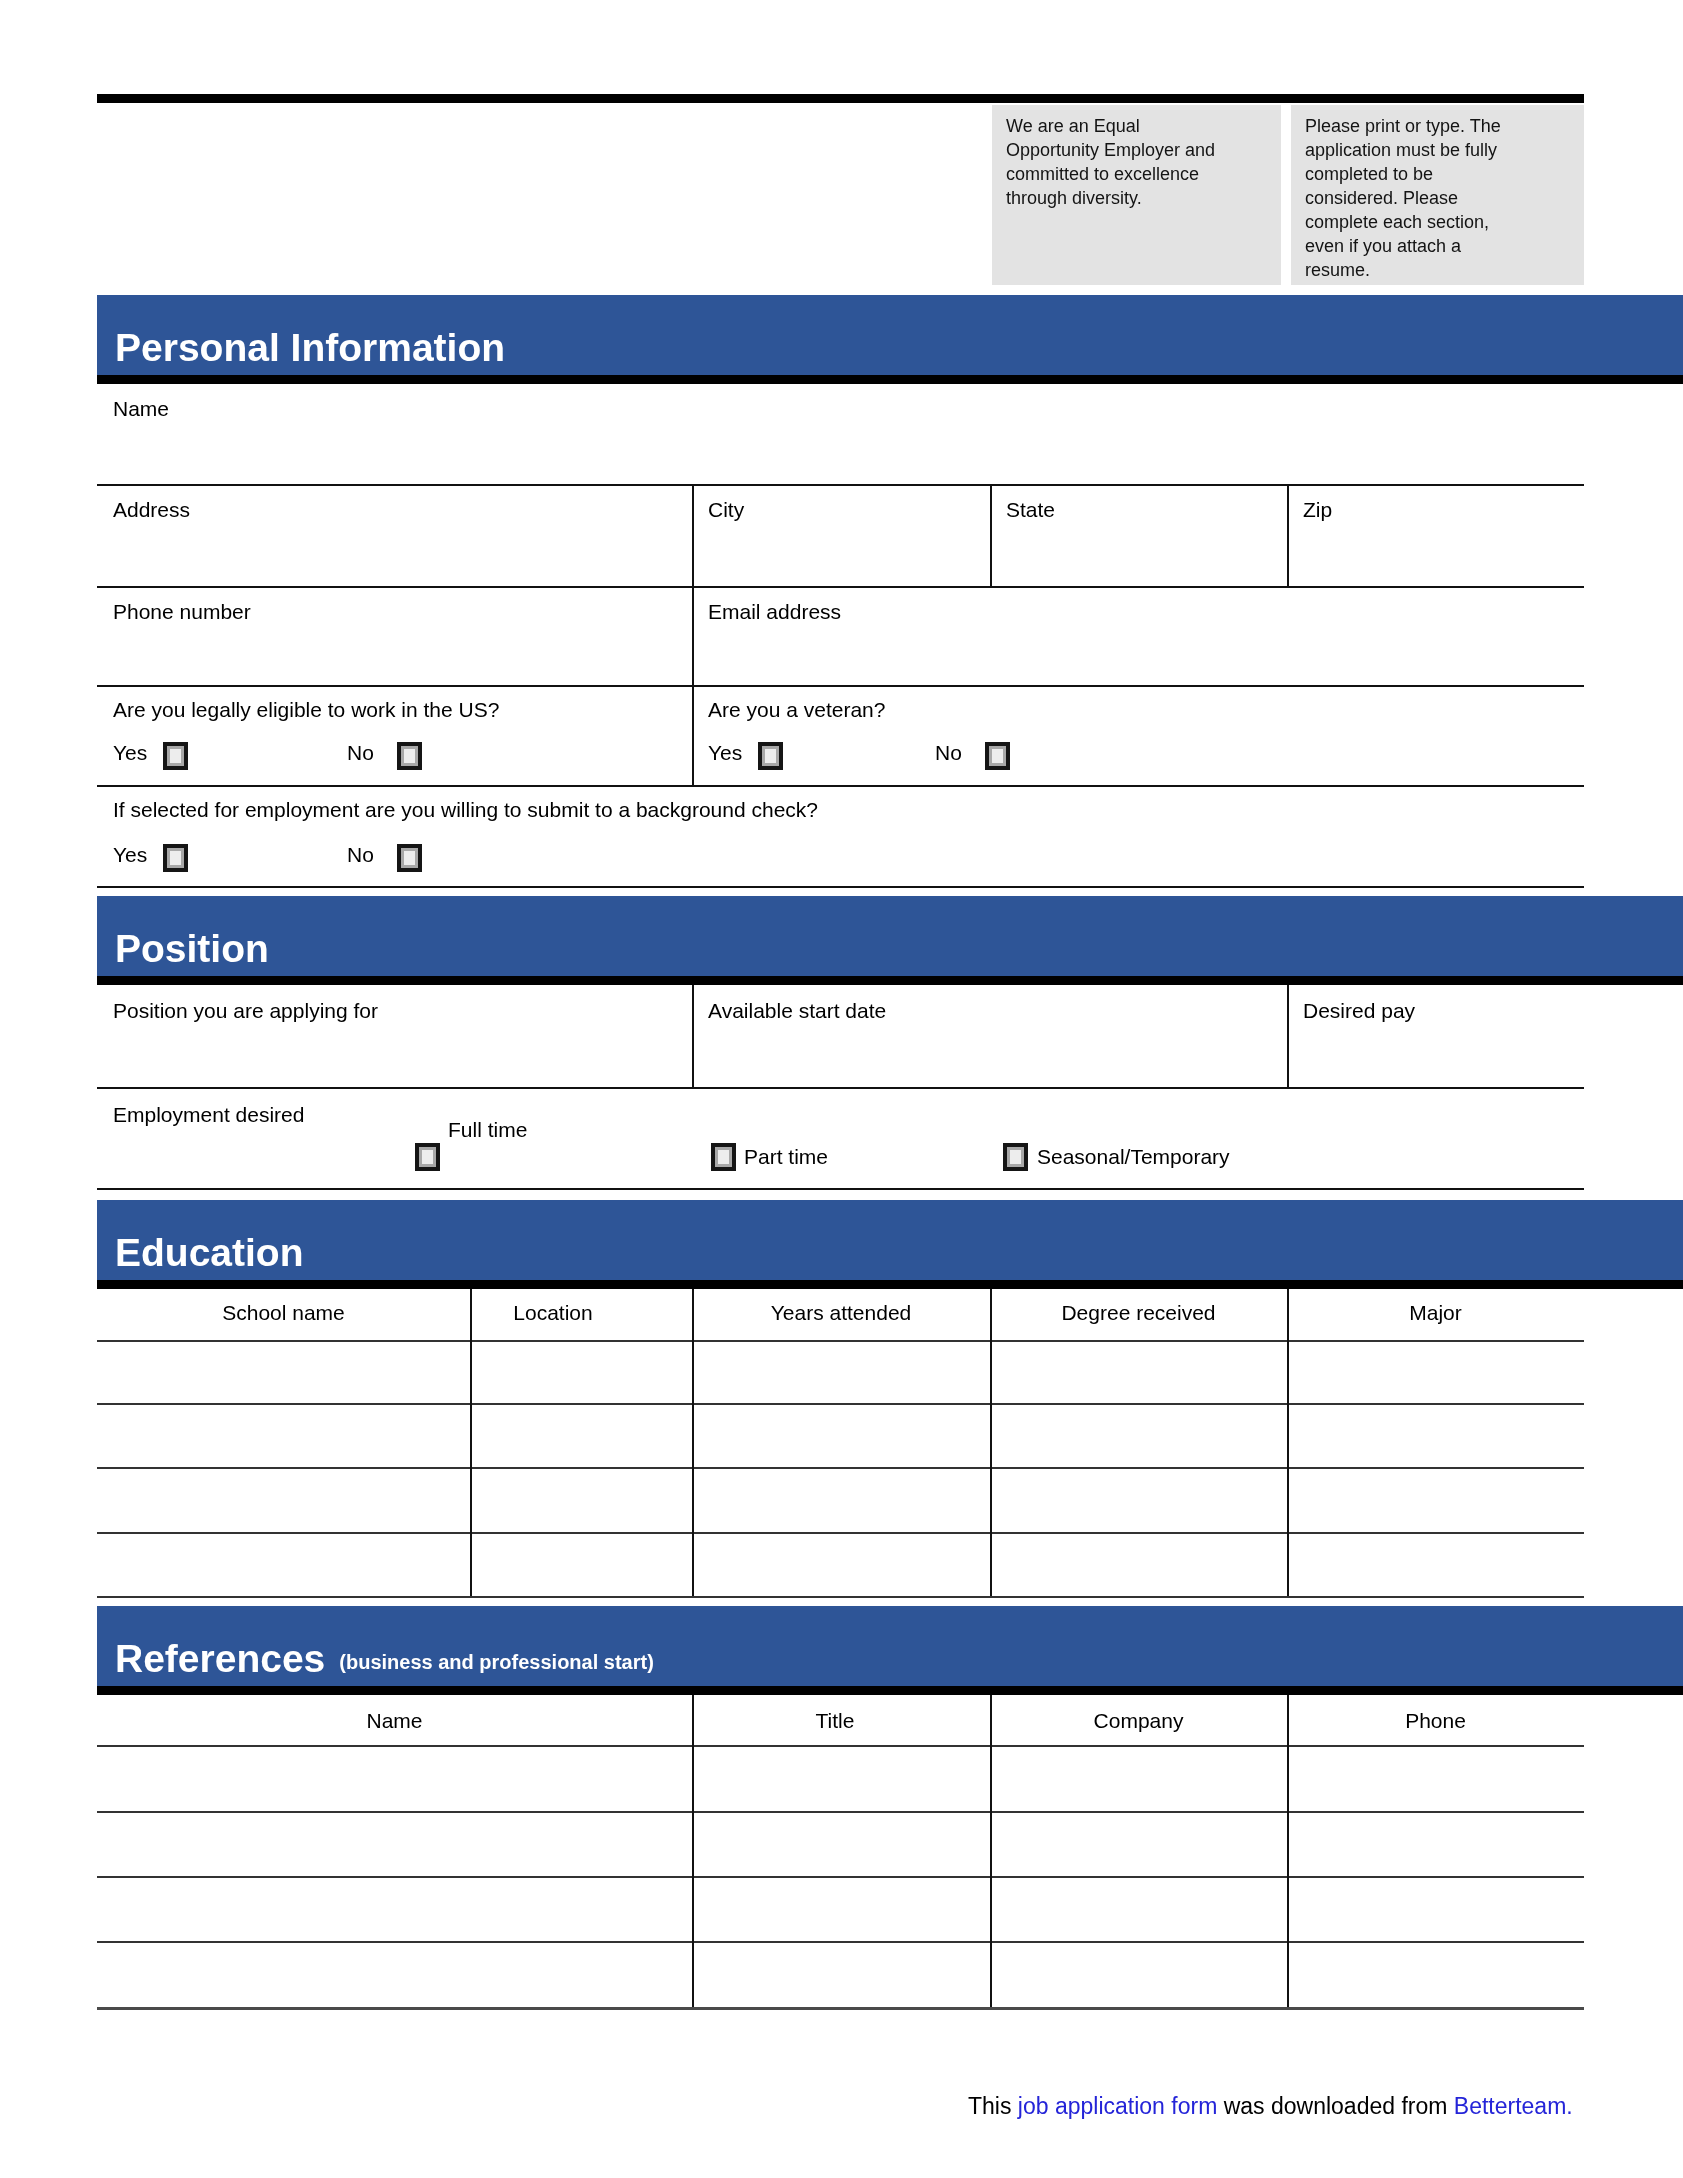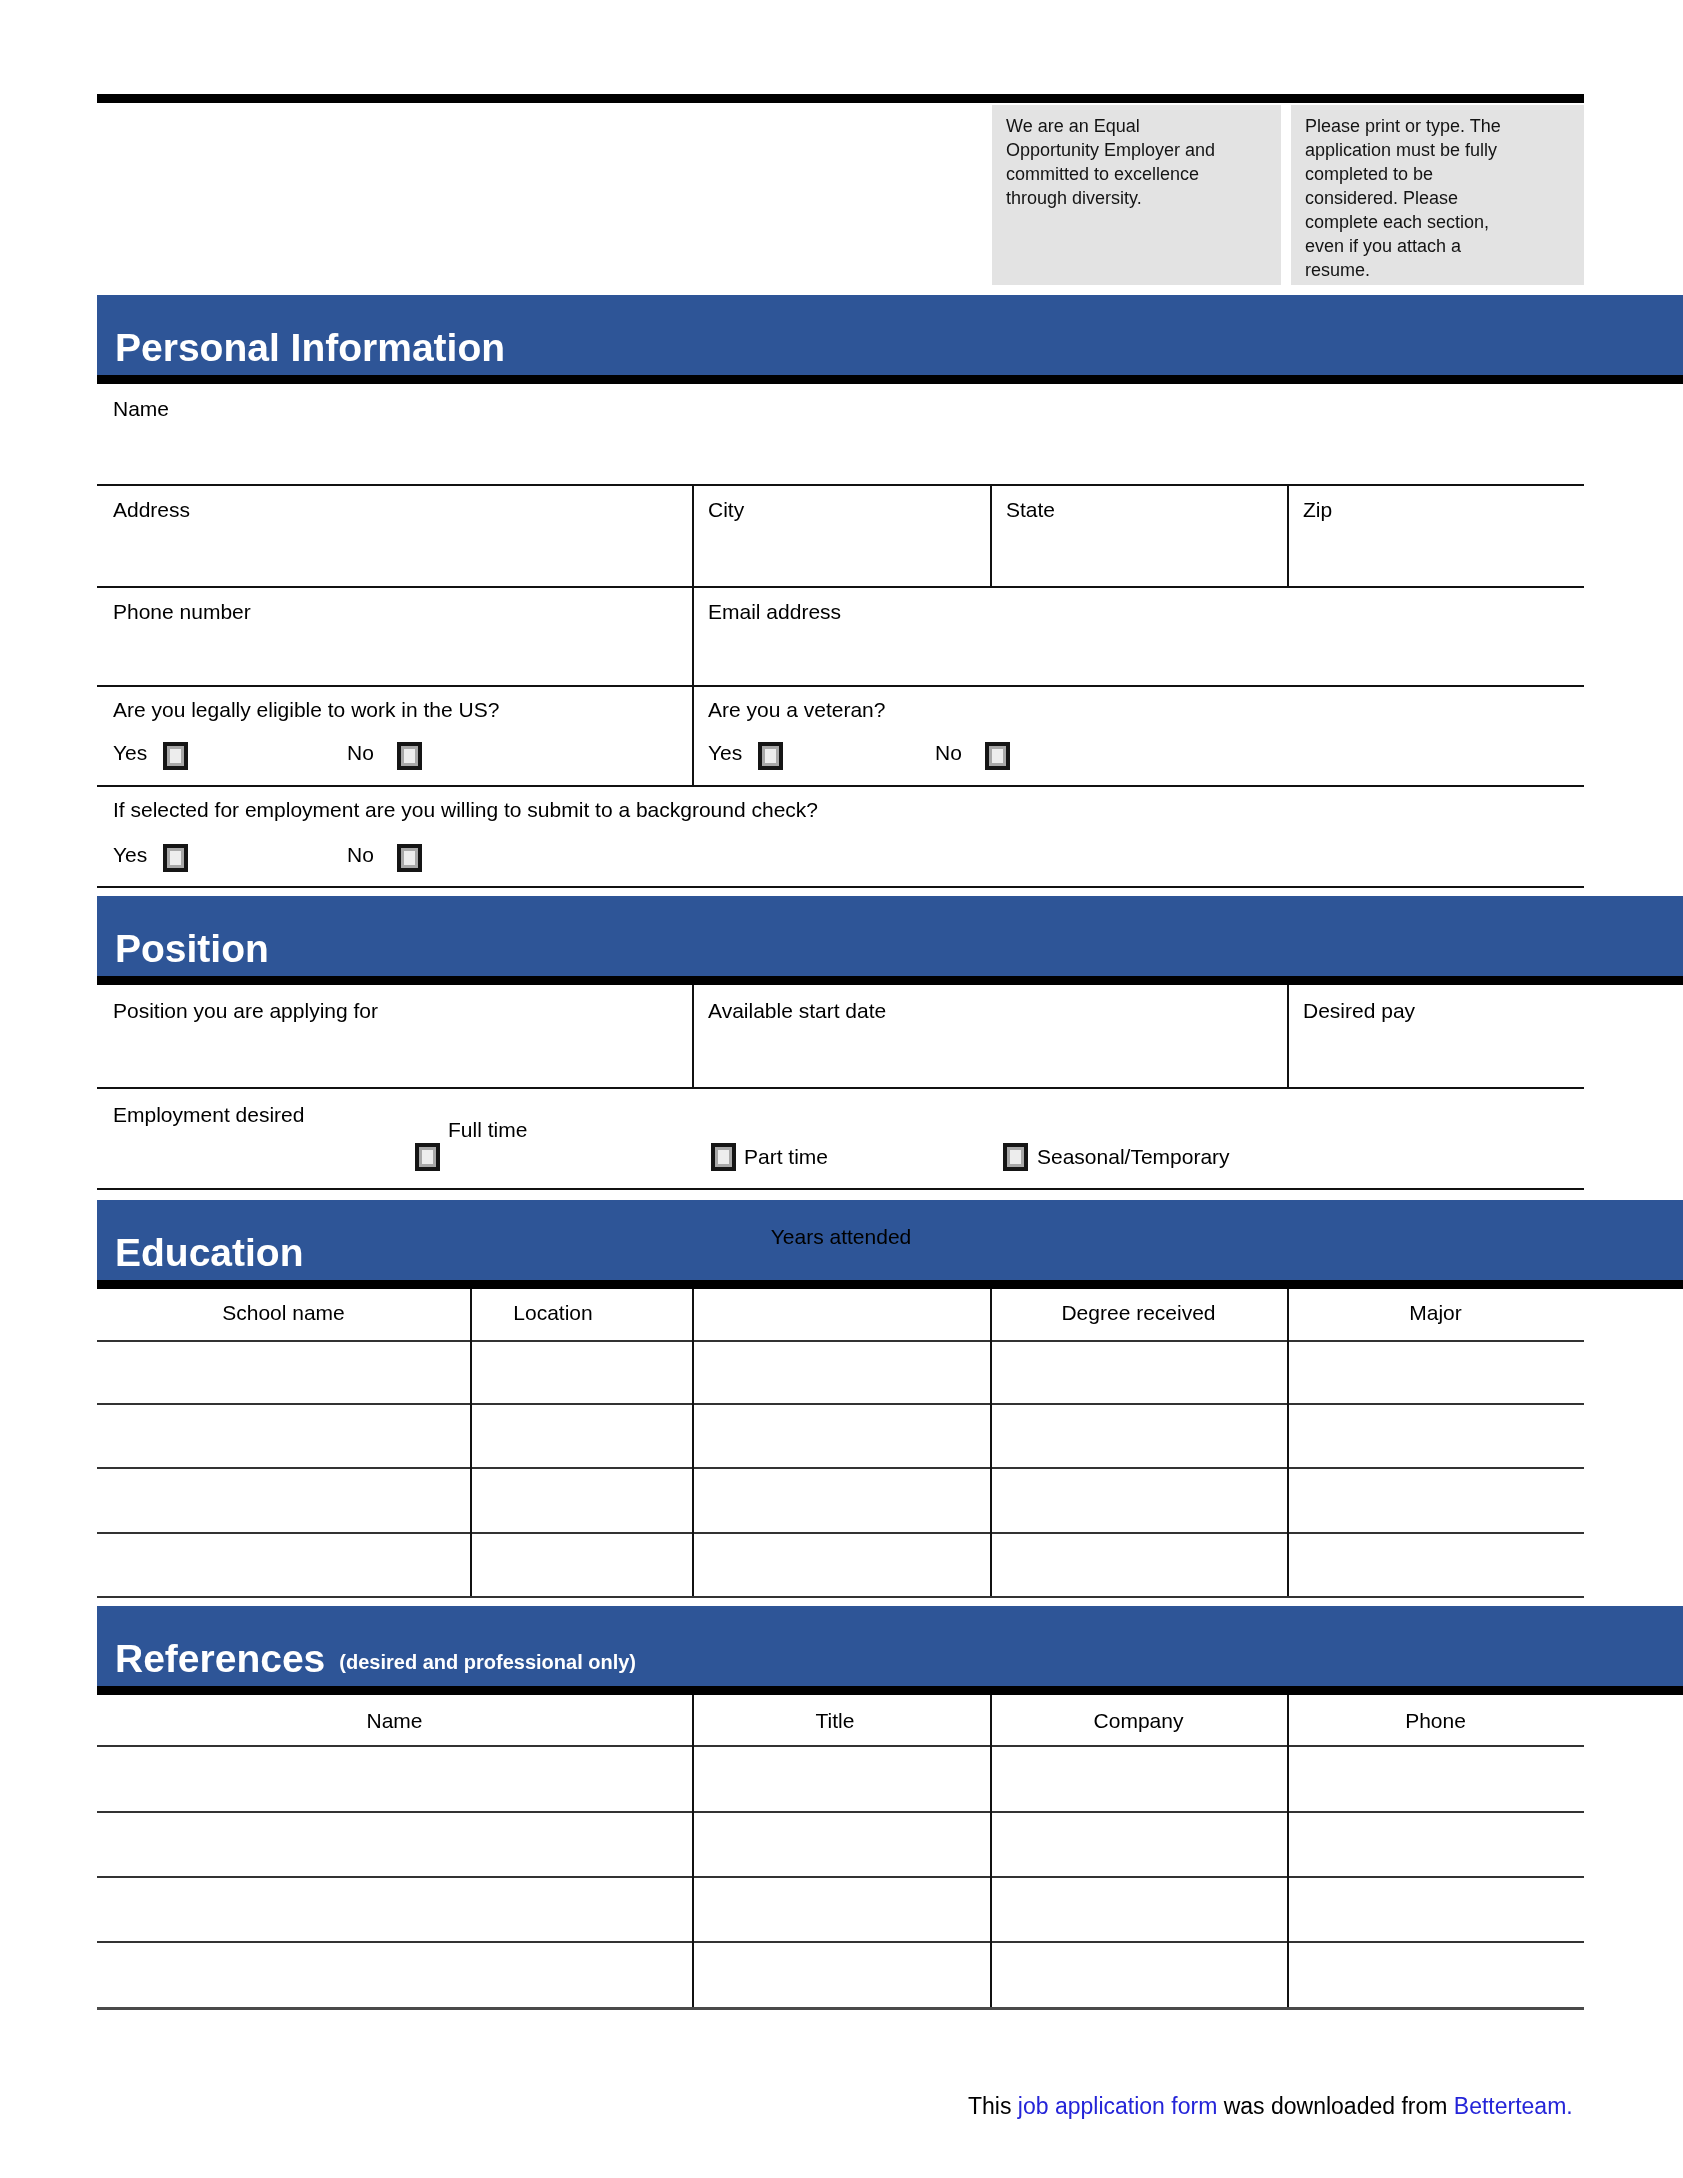--- a/index.html
+++ b/index.html
@@ -126,21 +126,21 @@
   <span class="lbl" style="left:1037px;top:1145px">Seasonal/Temporary</span>
 
   <div class="hline" style="top:1188px"></div>
 
   <div class="banner" style="top:1200px">
     <span class="bt">Education</span>
   </div>
 
   <div class="th" style="left:97px;top:1301px;width:373px">School name</div>
   <div class="th" style="left:442px;top:1301px;width:222px">Location</div>
-  <div class="th" style="left:692px;top:1225px;width:298px">Years attended</div>
+  <div class="th" style="left:692px;top:1301px;width:298px">Years attended</div>
   <div class="th" style="left:990px;top:1301px;width:297px">Degree received</div>
   <div class="th" style="left:1287px;top:1301px;width:297px">Major</div>
 
   <div class="hline" style="top:1340px;background:#333"></div>
   <div class="hline" style="top:1403px;background:#333"></div>
   <div class="hline" style="top:1467px;background:#333"></div>
   <div class="hline" style="top:1532px;background:#333"></div>
   <div class="hline" style="top:1596px;background:#333"></div>
   <div class="vline" style="left:470px;top:1289px;height:307px"></div>
   <div class="vline" style="left:692px;top:1289px;height:307px"></div>
@@ -163,21 +163,21 @@
   <div class="area" style="left:990px;top:1467px;width:297px;height:64px"></div>
   <div class="area" style="left:1287px;top:1467px;width:297px;height:64px"></div>
   <div class="area" style="left:97px;top:1532px;width:373px;height:64px"></div>
   <div class="area" style="left:470px;top:1532px;width:222px;height:64px"></div>
   <div class="area" style="left:692px;top:1532px;width:298px;height:64px"></div>
   <div class="area" style="left:990px;top:1532px;width:297px;height:64px"></div>
   <div class="area" style="left:1287px;top:1532px;width:297px;height:64px"></div>
 
   <div class="banner" style="top:1606px">
     <span class="bt">References</span>
-    <span class="bs">(desired and professional only)</span>
+    <span class="bs">(business and professional start)</span>
   </div>
 
   <div class="th" style="left:97px;top:1709px;width:595px">Name</div>
   <div class="th" style="left:692px;top:1709px;width:286px">Title</div>
   <div class="th" style="left:990px;top:1709px;width:297px">Company</div>
   <div class="th" style="left:1287px;top:1709px;width:297px">Phone</div>
 
   <div class="hline" style="top:1745px;background:#333"></div>
   <div class="hline" style="top:1811px;background:#333"></div>
   <div class="hline" style="top:1876px;background:#333"></div>

